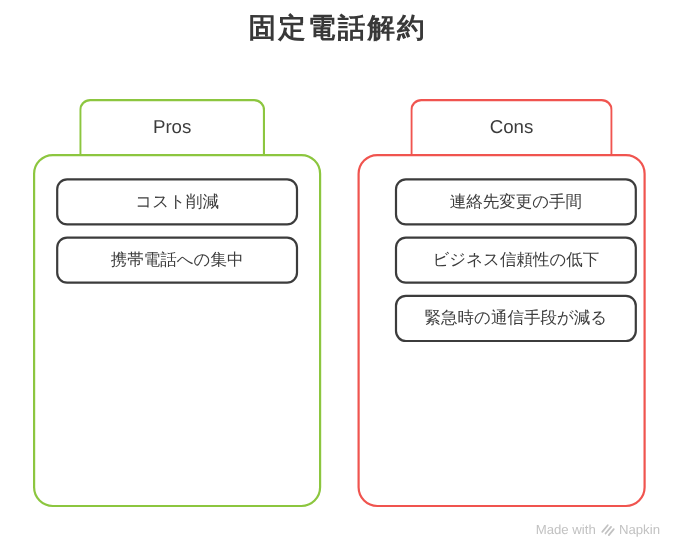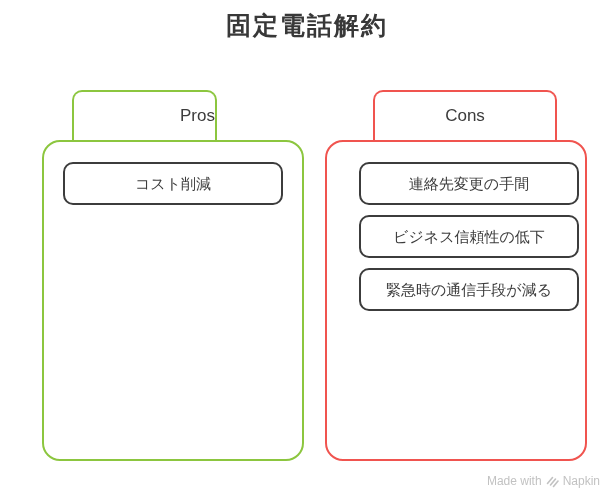--- a/index.html
+++ b/index.html
@@ -37,39 +37,39 @@
     border: 2px solid #999;
     border-bottom: none;
     border-radius: 10px 10px 0 0;
     display: flex;
     align-items: center;
     justify-content: center;
     font-size: 17px;
     color: var(--text, #3c3c3c);
     z-index: 2;
   }
-  .tab.pros { left: 72px;  width: 145px; border-color: var(--pros-accent, #8cc63f); justify-content: flex-end; }
+  .tab.pros { left: 72px;  width: 169px; border-color: var(--pros-accent, #8cc63f); }
   .tab.cons { left: 373px; width: 184px; border-color: var(--cons-accent, #f0544f); }
 
   .panel {
     position: absolute;
     top: 140px;
     width: 262px;
     height: 321px;
     background: transparent;
     border: 2px solid #999;
     border-radius: 18px;
     display: flex;
     flex-direction: column;
     align-items: center;
     gap: 10px;
     padding-top: 20px;
     z-index: 1;
   }
-  .panel.pros { left: 42px;  border-color: var(--pros-accent, #8cc63f); }
+  .panel.pros { left: 30px;  border-color: var(--pros-accent, #8cc63f); }
   .panel.cons { left: 325px; border-color: var(--cons-accent, #f0544f); padding-left: 26px; }
 
   .card {
     width: 220px;
     min-height: 43px;
     border: 2px solid var(--card-border, #3c3c3c);
     border-radius: 10px;
     background: #ffffff;
     display: flex;
     align-items: center;
@@ -102,20 +102,23 @@
 
 <div class="tab pros">
   <span>Pros</span>
 </div>
 <div class="panel pros">
 
     <div class="card">
       <span>コスト削減</span>
     </div>
 
+    <div class="card">
+      <span>携帯電話への集中</span>
+    </div>
   </div>
 
 <div class="tab cons">
   <span>Cons</span>
 </div>
 <div class="panel cons">
 
     <div class="card">
       <span>連絡先変更の手間</span>
     </div>

